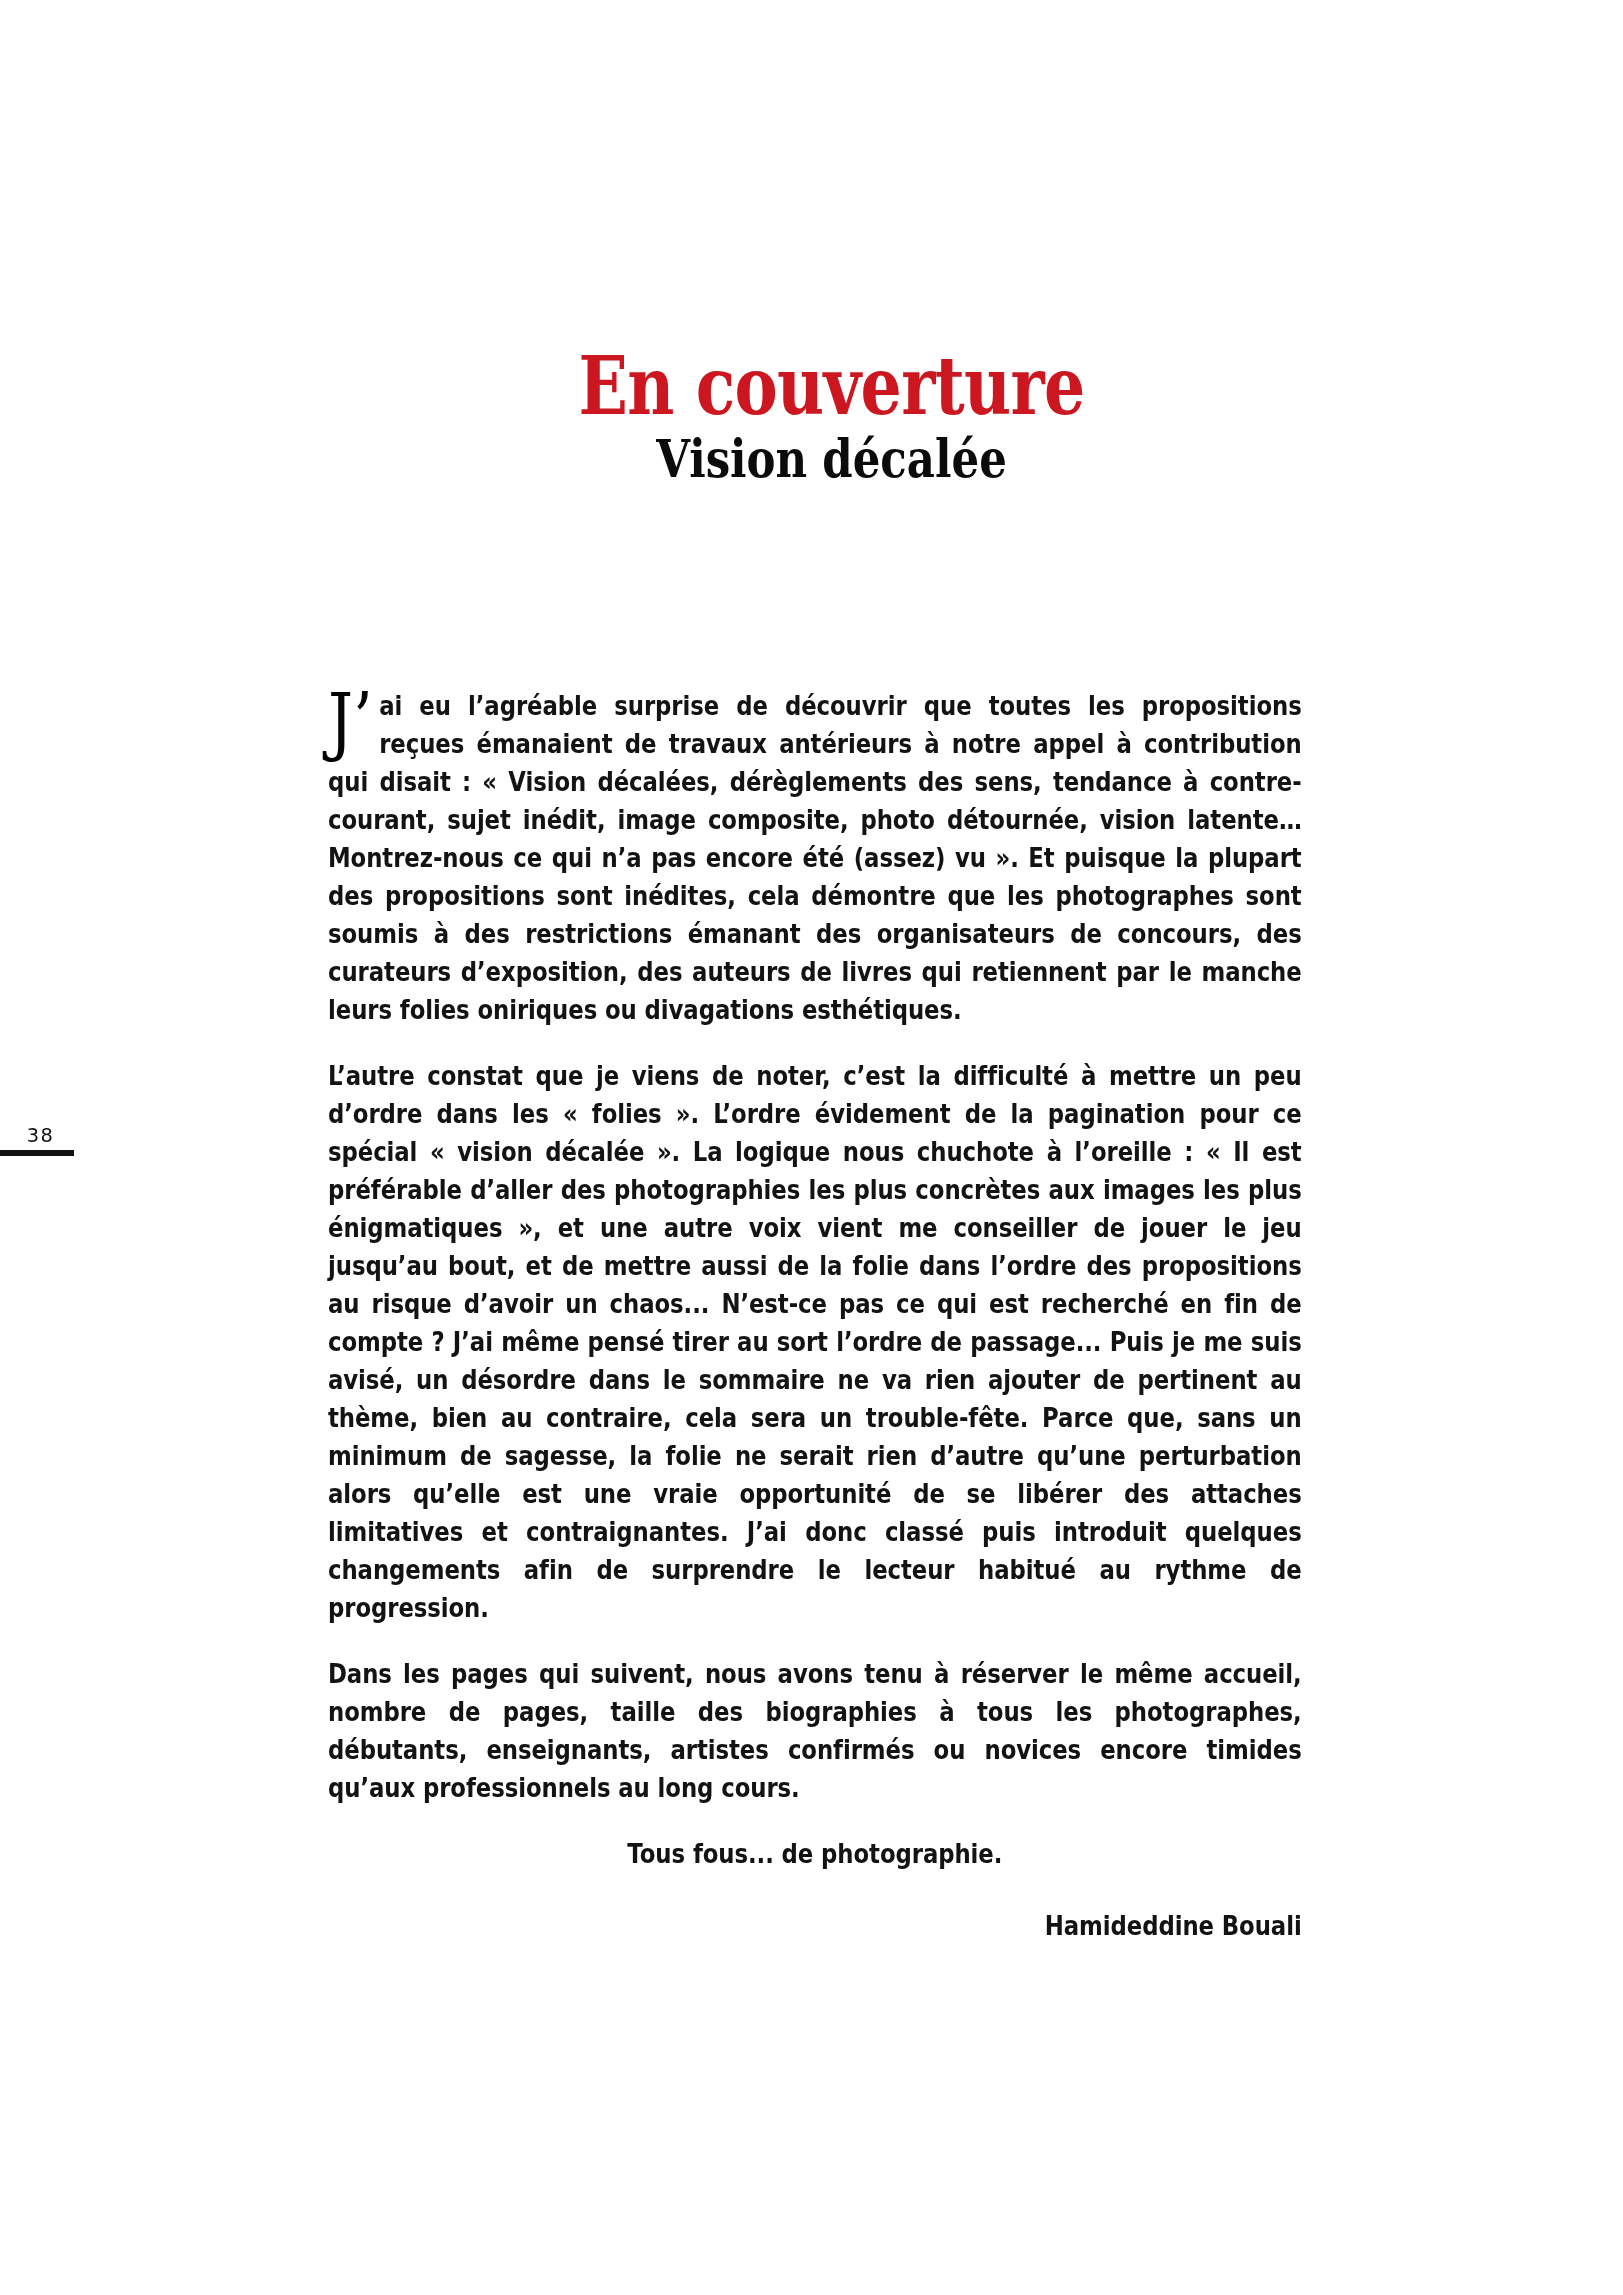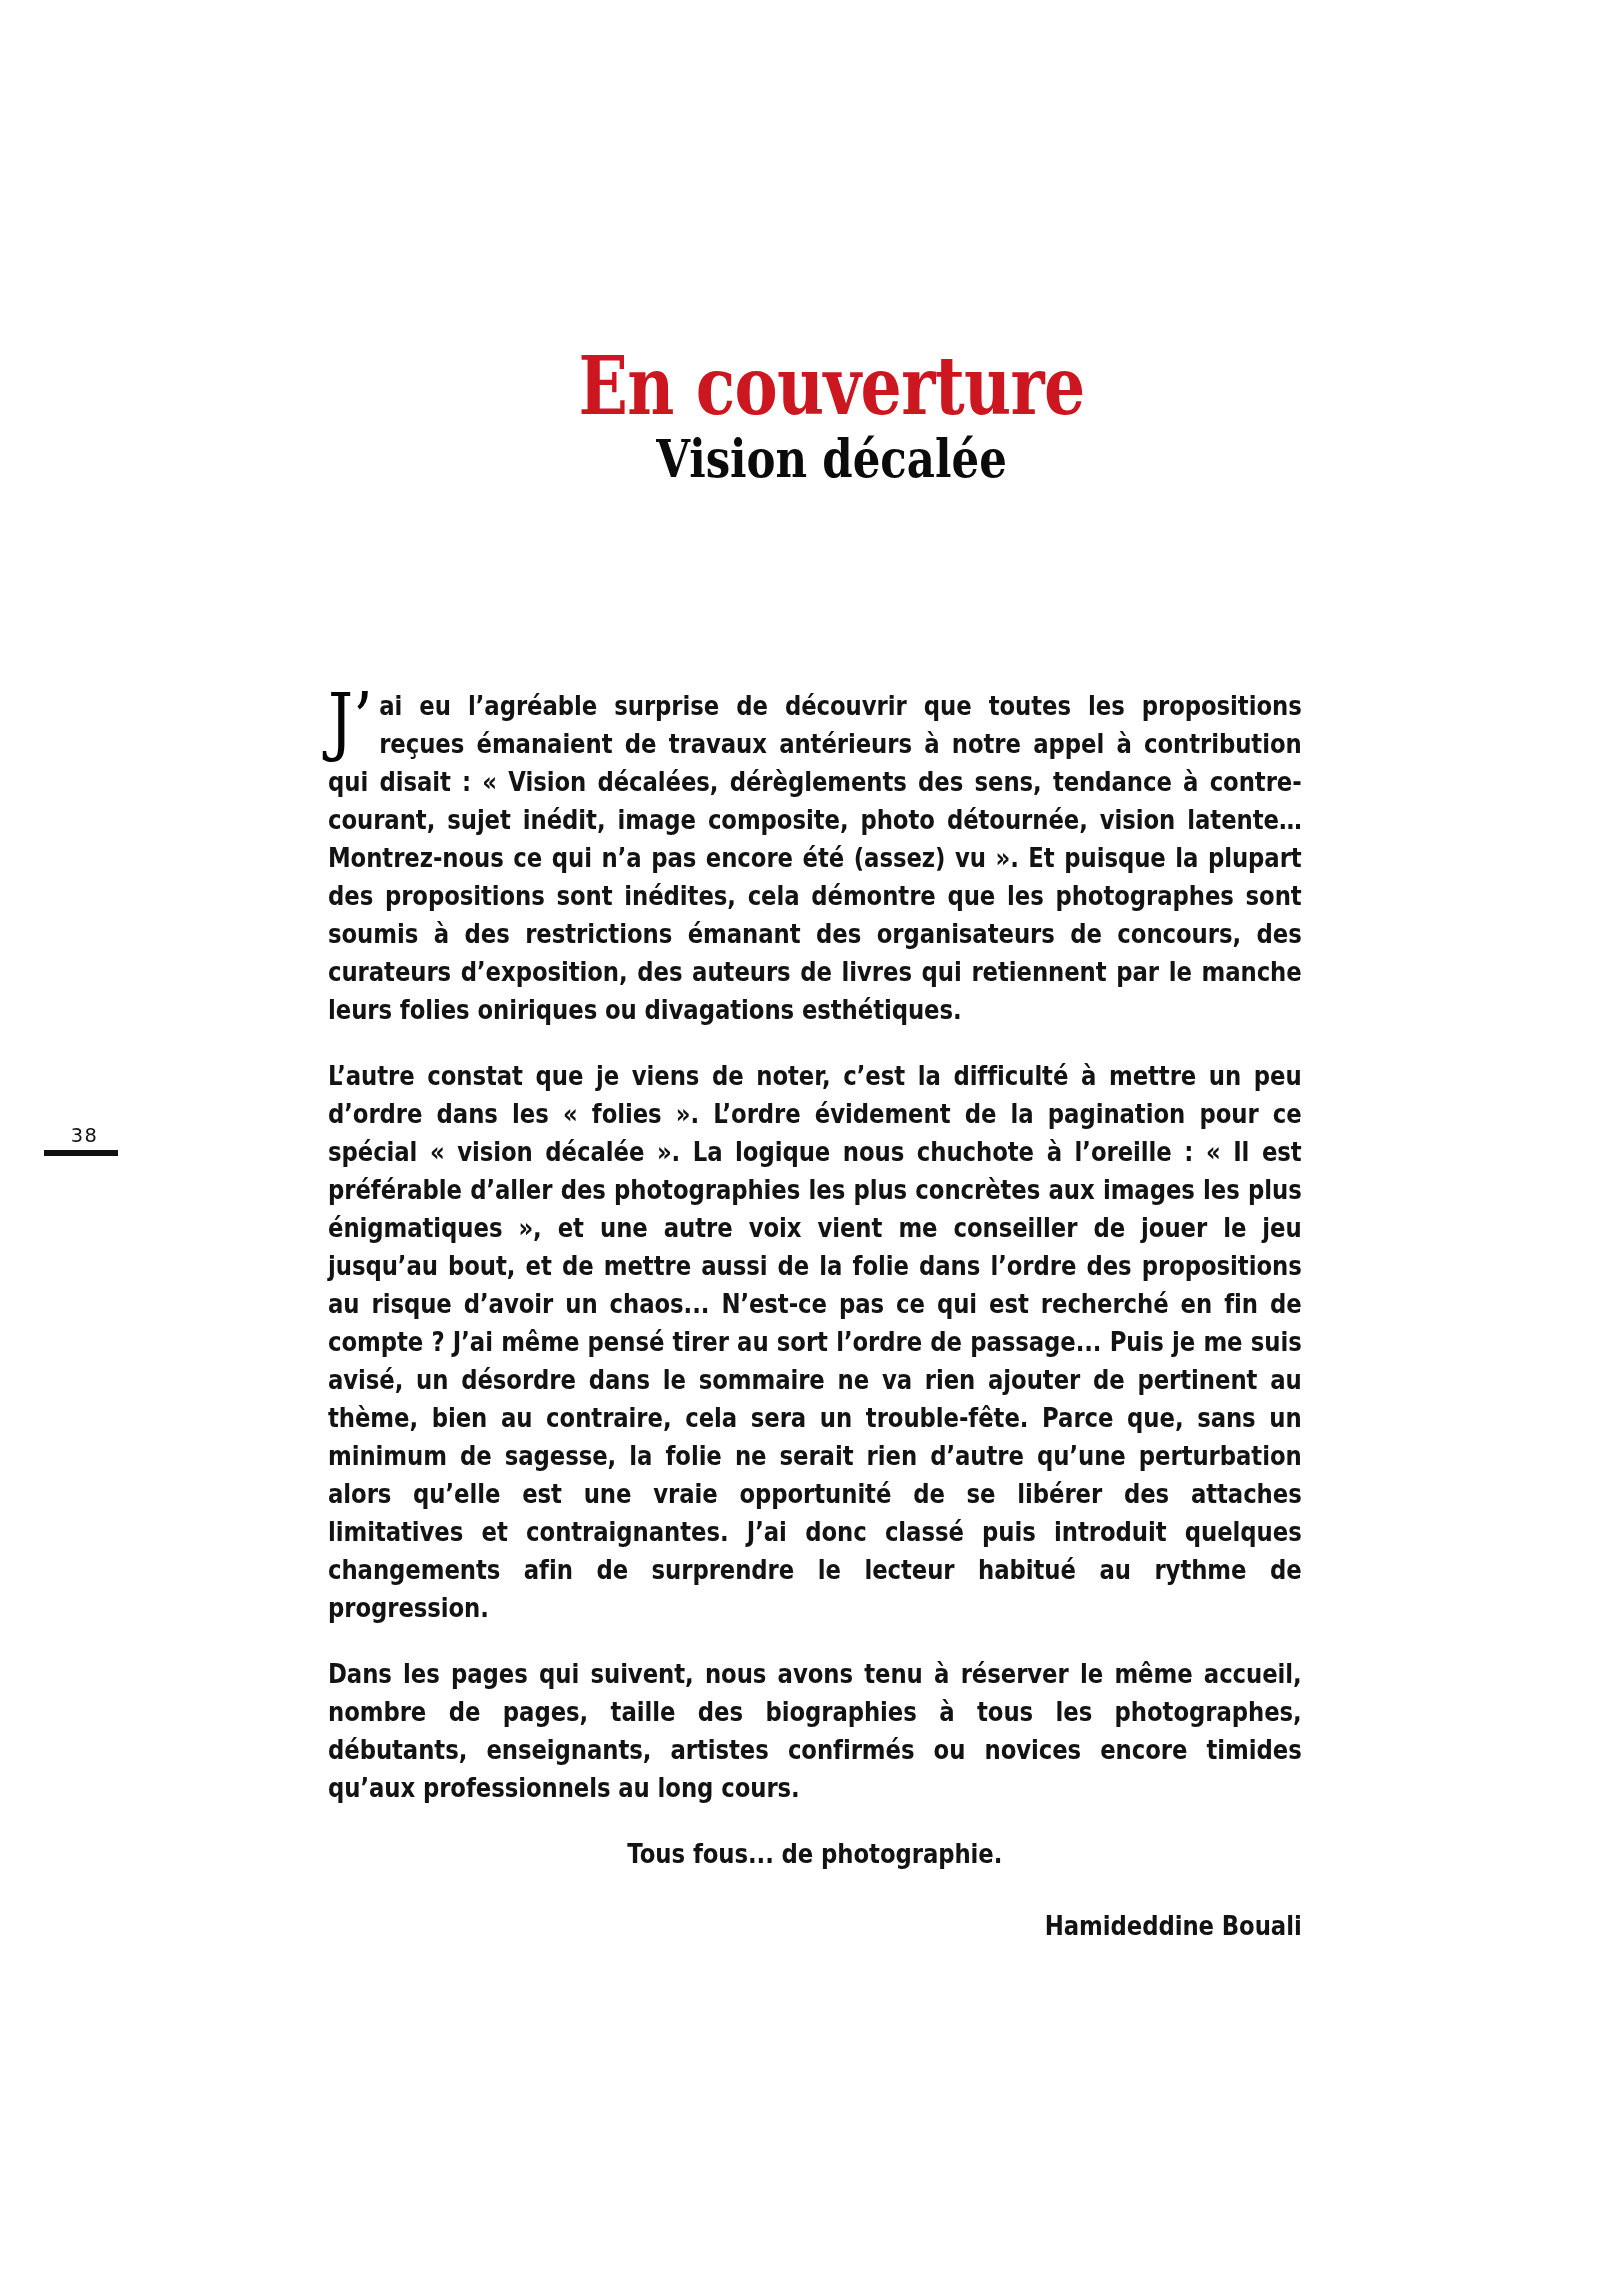--- a/index.html
+++ b/index.html
@@ -22,21 +22,20 @@
     inset: 0;
     background: #ffffff;
   }
 
   
   .page-marker {
     position: absolute;
     left: 0;
     top: 1126px;
     width: 76px;
-    padding-left: 44px;
   }
   .page-marker .folio {
     display: block;
     text-align: center;
     font-family: "DejaVu Sans", sans-serif;
     font-size: 19.4px;
     letter-spacing: 1.3px;
     color: #111111;
     line-height: 1;
     padding-left: 5px;

